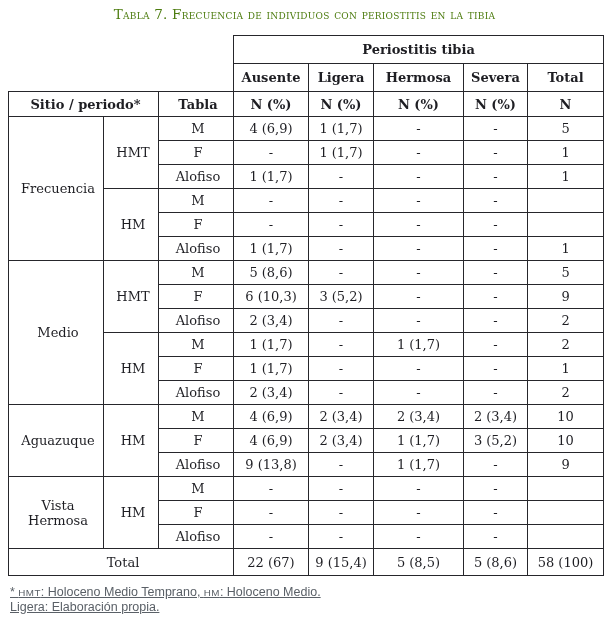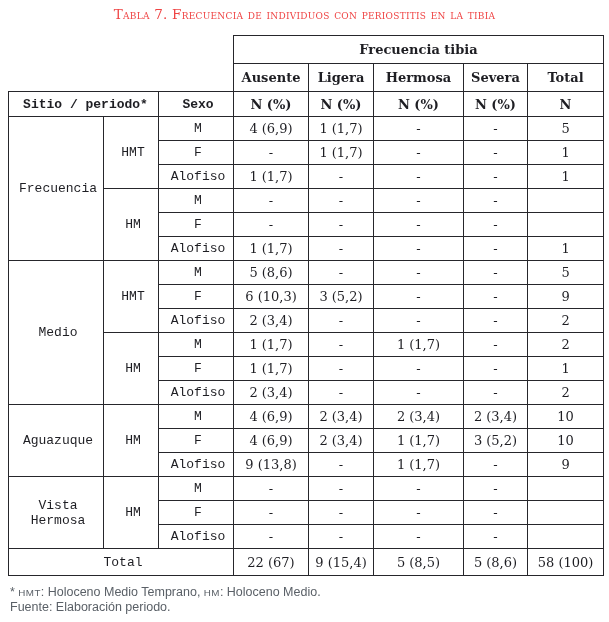--- a/index.html
+++ b/index.html
@@ -11,53 +11,54 @@
     font-family: "DejaVu Serif", serif;
     color: #1e1e23;
     overflow: hidden;
   }
   .title {
     padding-top: 6px;
     text-align: center;
     font-variant: small-caps;
     font-size: 13.5px;
     letter-spacing: 0.25px;
-    color: #ef4444;
+    color: #4d7c0f;
   }
   table.freq {
     border-collapse: collapse;
     table-layout: fixed;
     width: 595px;
     margin-left: 8px;
     margin-top: 13px;
   }
   table.freq td, table.freq th {
     border: 1px solid #26262b;
     font-size: 13px;
     font-weight: normal;
     text-align: center;
     vertical-align: middle;
     padding: 0 2px;
     overflow: hidden;
   }
   table.freq .blank { border: none; }
   table.freq th { font-weight: bold; }
-  .left { text-align: right; padding-left: 6px !important; font-family: Liberation Mono, monospace; }
+  .left { text-align: right; padding-left: 6px !important; }
   .gh { font-size: 13.5px; }
   tr.hr1 { height: 28px; }
   tr.hr2 { height: 28px; }
   tr.hr3 { height: 25px; }
   tr.br  { height: 24px; }
   tr.totalrow { height: 27px; }
   .footnotes {
     margin: 9px 0 0 10px;
     font-family: "Liberation Sans", sans-serif;
     font-size: 12.5px;
     color: #5a6067;
     line-height: 15px;
+    text-decoration: underline;
   }
   .abbr { font-size: 9.8px; letter-spacing: 0.4px; }
 </style>
 </head>
 <body>
 
 <div class="page">
 
   <div class="title">Tabla 7. Frecuencia de individuos con periostitis en la tibia</div>
 
@@ -69,35 +70,35 @@
       <col style="width:75px">
         <col style="width:65px">
         <col style="width:90px">
       <col style="width:64px">
         <col style="width:76px">
     </colgroup>
 
     <tbody>
         <tr class="hr1">
       <td class="blank" colspan="3"></td>
-      <th class="gh" colspan="5">Frecuencia tibia</th>
+      <th class="gh" colspan="5">Periostitis tibia</th>
     </tr>
 
     <tr class="hr2">
       <td class="blank" colspan="3"></td>
       <th>Ausente</th>
       <th>Ligera</th>
       <th>Hermosa</th>
       <th>Severa</th>
       <th>Total</th>
     </tr>
 
     <tr class="hr3">
       <th class="left" colspan="2">Sitio / periodo*</th>
-      <th class="left">Sexo</th>
+      <th class="left">Tabla</th>
       <th>N (%)</th>
       <th>N (%)</th>
       <th>N (%)</th>
       <th>N (%)</th>
       <th>N</th>
     </tr>
 
     <tr class="br">
       <td class="left" rowspan="6">Frecuencia</td>
       <td class="left" rowspan="3">HMT</td>
@@ -264,16 +265,16 @@
       <td>9 (15,4)</td>
       <td>5 (8,5)</td>
       <td>5 (8,6)</td>
       <td>58 (100)</td>
     </tr>
   </tbody>
     </table>
 
   <div class="footnotes">
     <div><span>* </span><span class="abbr">HMT</span><span>: Holoceno Medio Temprano, </span><span class="abbr">HM</span><span>: Holoceno Medio.</span></div>
-    <div>Fuente: Elaboración periodo.</div>
+    <div>Ligera: Elaboración propia.</div>
   </div>
 
 </div>
 
 </body></html>

